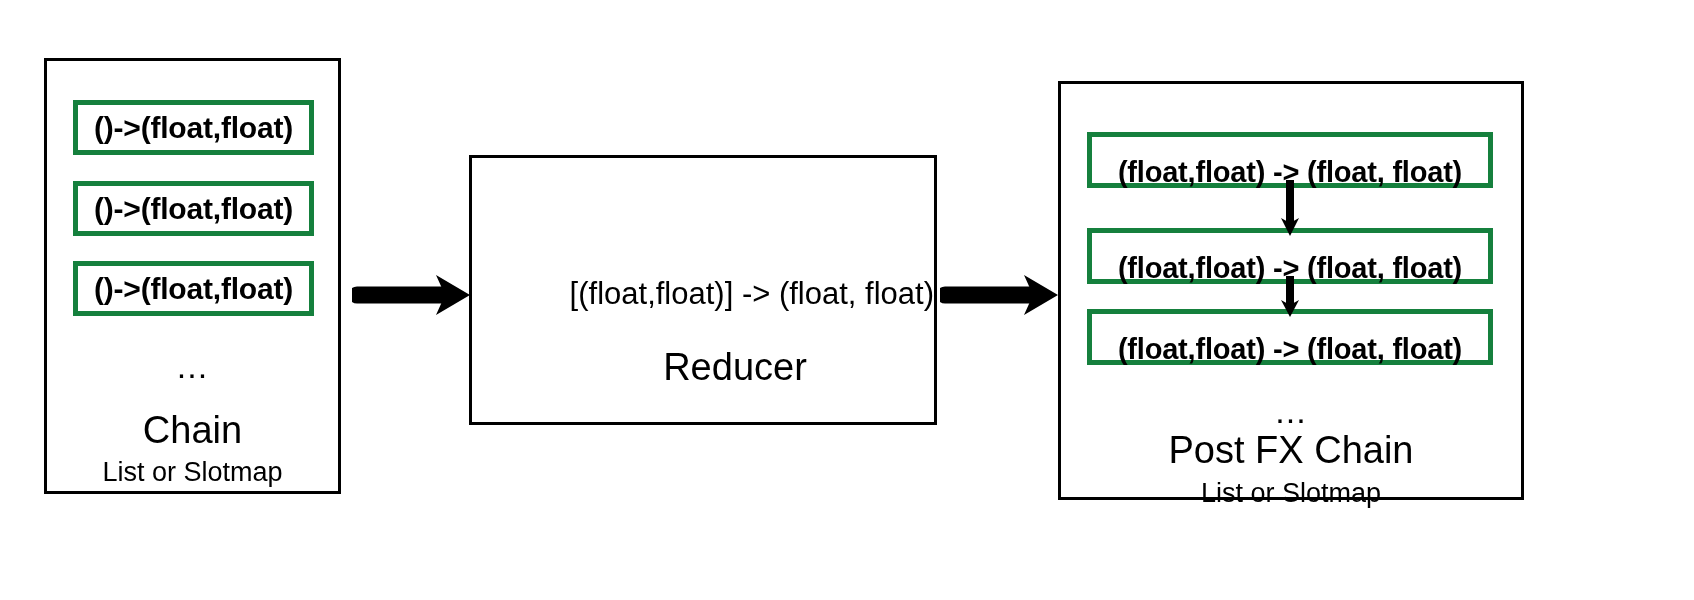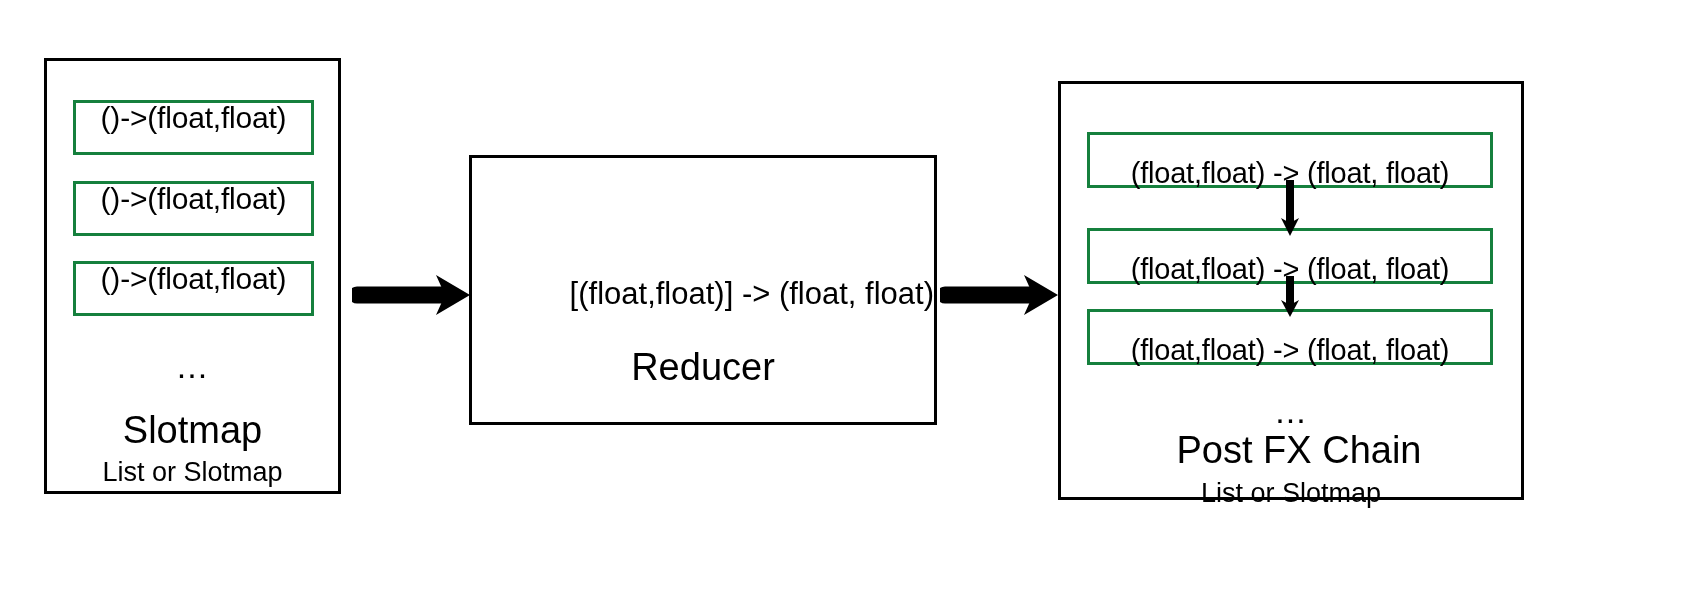--- a/index.html
+++ b/index.html
@@ -23,26 +23,28 @@
   .outer-box {
     position: absolute;
     border: 3px solid #000000;
     background: #ffffff;
     box-sizing: border-box;
   }
 
   
   .inner-box {
     position: absolute;
-    border: 3px solid #15803d;
+    border: 5px solid #15803d;
     background: #ffffff;
     box-sizing: border-box;
     display: flex;
+    align-items: center;
     justify-content: center;
     white-space: nowrap;
+    font-weight: bold;
   }
 
   
   .sig-text {
     font-size: 30px;
     line-height: 1;
     letter-spacing: -0.2px;
   }
   .fx-sig-text {
     font-size: 29px;
@@ -58,20 +60,21 @@
     line-height: 1;
     white-space: nowrap;
   }
   .reducer-title {
     position: absolute;
     width: 100%;
     text-align: center;
     font-size: 38px;
     line-height: 1;
     white-space: nowrap;
+    margin-left: 32px;
   }
   .ellipsis {
     position: absolute;
     width: 100%;
     text-align: center;
     font-size: 34px;
     line-height: 1;
     letter-spacing: 1px;
   }
   .box-title {
@@ -113,21 +116,21 @@
     <div class="inner-box" style="left:26px; top:120px; width:241px; height:55px;">
       <span class="sig-text">()-&gt;(float,float)</span>
     </div>
 
     <div class="inner-box" style="left:26px; top:200px; width:241px; height:55px;">
       <span class="sig-text">()-&gt;(float,float)</span>
     </div>
 
     <div class="ellipsis" style="left:0; top:288px;">...</div>
 
-    <div class="box-title" style="left:0; top:350px;">Slotmap</div>
+    <div class="box-title" style="left:0; top:350px;">Chain</div>
 
     <div class="box-subtitle" style="left:0; top:398px;">List or Slotmap</div>
   </div>
 
   <div class="h-arrow" style="left:352px; top:267px; width:118px; height:56px;">
     <svg width="118" height="56" viewBox="0 0 118 56" xmlns="http://www.w3.org/2000/svg">
       <line x1="5" y1="28" x2="95" y2="28" stroke="#000000" stroke-width="17" stroke-linecap="round"></line>
       <path d="M 118 28 L 84 8 L 93 28 L 84 48 Z" fill="#000000"></path>
     </svg>
   </div>
@@ -169,18 +172,18 @@
 
     <div class="v-arrow" style="left:218px; top:192px; width:22px; height:41px;">
       <svg width="22" height="41" viewBox="0 0 22 41" xmlns="http://www.w3.org/2000/svg">
         <line x1="11" y1="0" x2="11" y2="30" stroke="#000000" stroke-width="8"></line>
         <path d="M 11 41 L 2 24 L 11 29 L 20 24 Z" fill="#000000"></path>
       </svg>
     </div>
 
     <div class="ellipsis" style="left:0; top:310px;">...</div>
 
-    <div class="box-title" style="left:0; top:347px;padding-left:8px;">Post FX Chain</div>
+    <div class="box-title" style="left:0; top:347px;">Post FX Chain</div>
 
     <div class="box-subtitle" style="left:0; top:396px;">List or Slotmap</div>
   </div>
 
 </div>
 
 </body></html>

